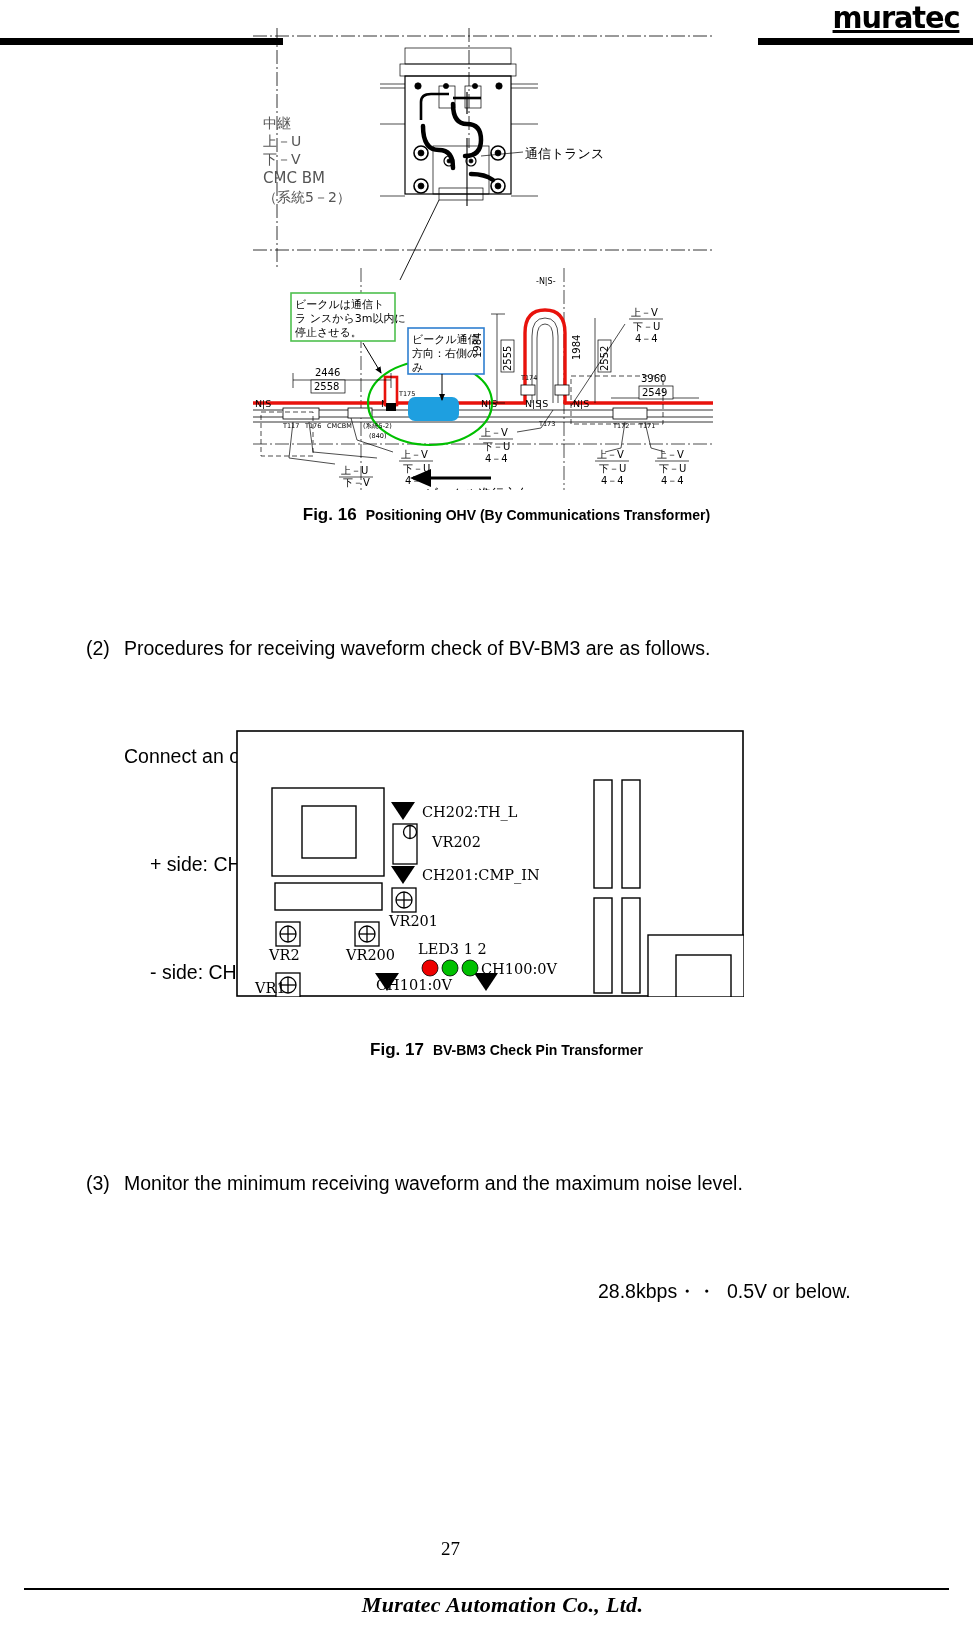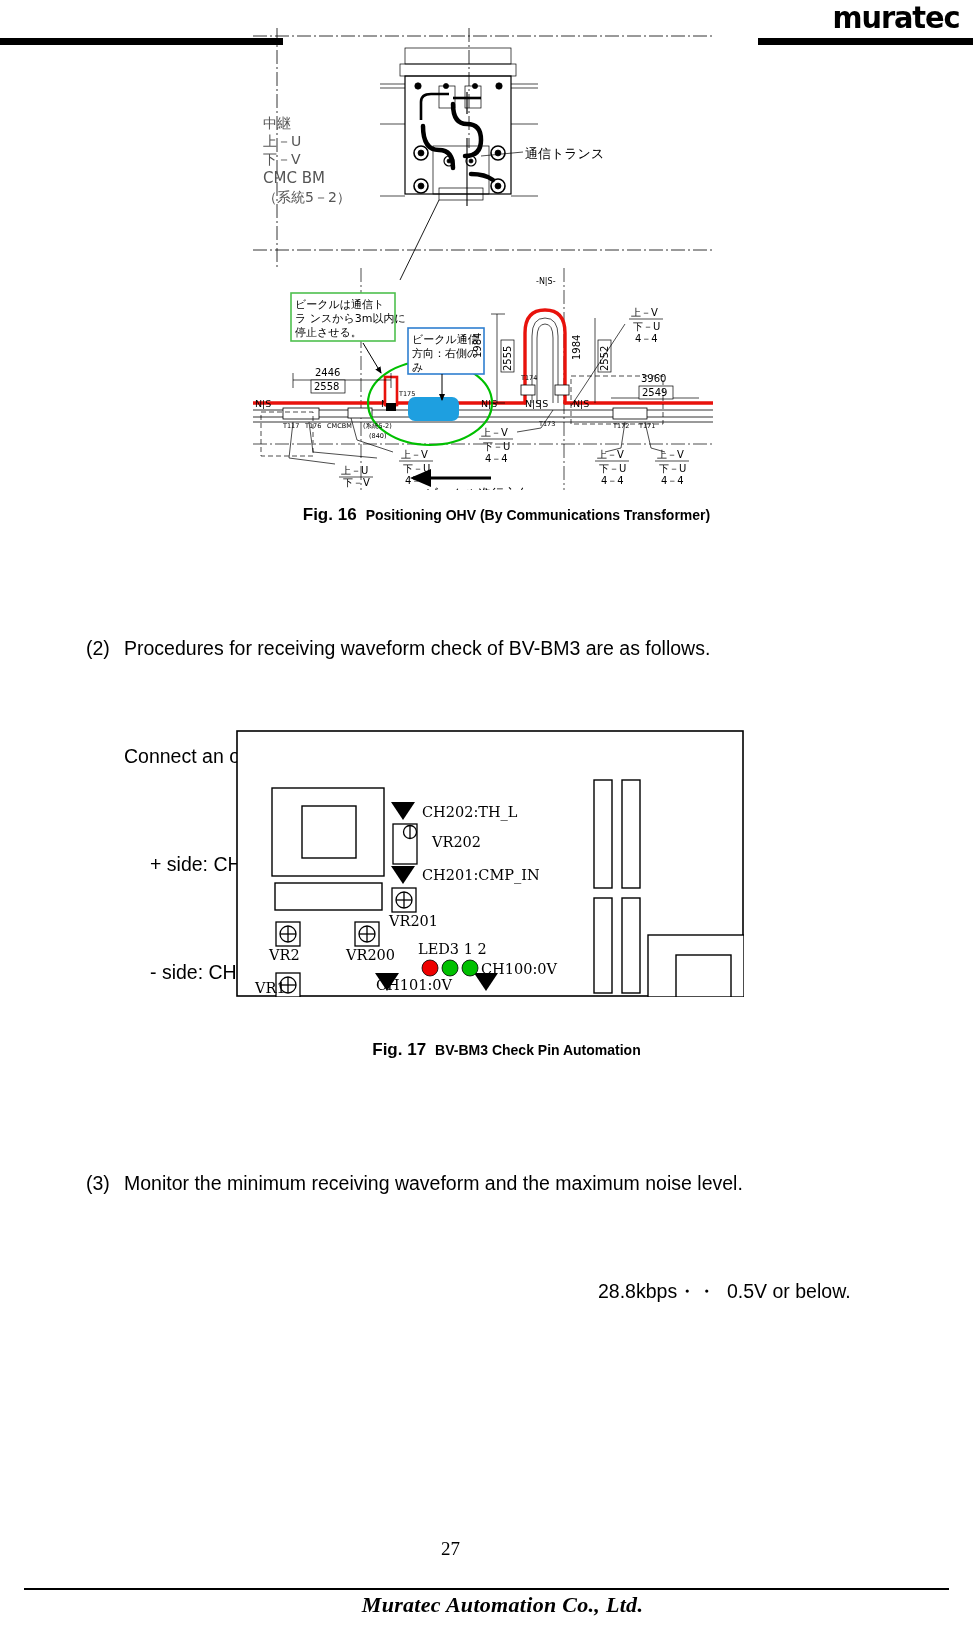--- a/index.html
+++ b/index.html
@@ -23,20 +23,21 @@
     width: 973px;
     height: 48px;
   }
   .logo-wrap {
     position: absolute;
     right: 14px;
     top: 2px;
     height: 30px;
     display: flex;
     align-items: flex-end;
+    text-decoration: underline;
   }
   .logo-text {
     font-family: "DejaVu Sans", sans-serif;
     font-weight: bold;
     font-size: 31px;
     letter-spacing: -1.2px;
     line-height: 30px;
     color: #000;
     transform: scaleX(0.93);
     transform-origin: right bottom;
@@ -478,21 +479,21 @@
     <text x="182" y="224">LED3 1 2</text>
     <text x="245" y="244">CH100:0V</text>
     <text x="140" y="260">CH101:0V</text>
   </g>
 </svg>
 </div>
 
 <div style="position:absolute;left:255px;top:980px;font-family:'DejaVu Serif',serif;font-size:14.5px;color:#000;">VR1</div>
 
 <div class="caption" id="caption-17">
-  <span class="cap-num">Fig. 17</span><span class="cap-txt">BV-BM3 Check Pin Automation</span>
+  <span class="cap-num">Fig. 17</span><span class="cap-txt">BV-BM3 Check Pin Transformer</span>
 </div>
 
 <div class="body-block" id="block-3">
   <div class="row-flex">
     <span class="marker">(3)</span>
     <span>Monitor the minimum receiving waveform and the maximum noise level.</span>
   </div>
   <div class="para-row" style="padding-left:512px;">28.8kbps・・  0.5V or below.</div>
 </div>
 

